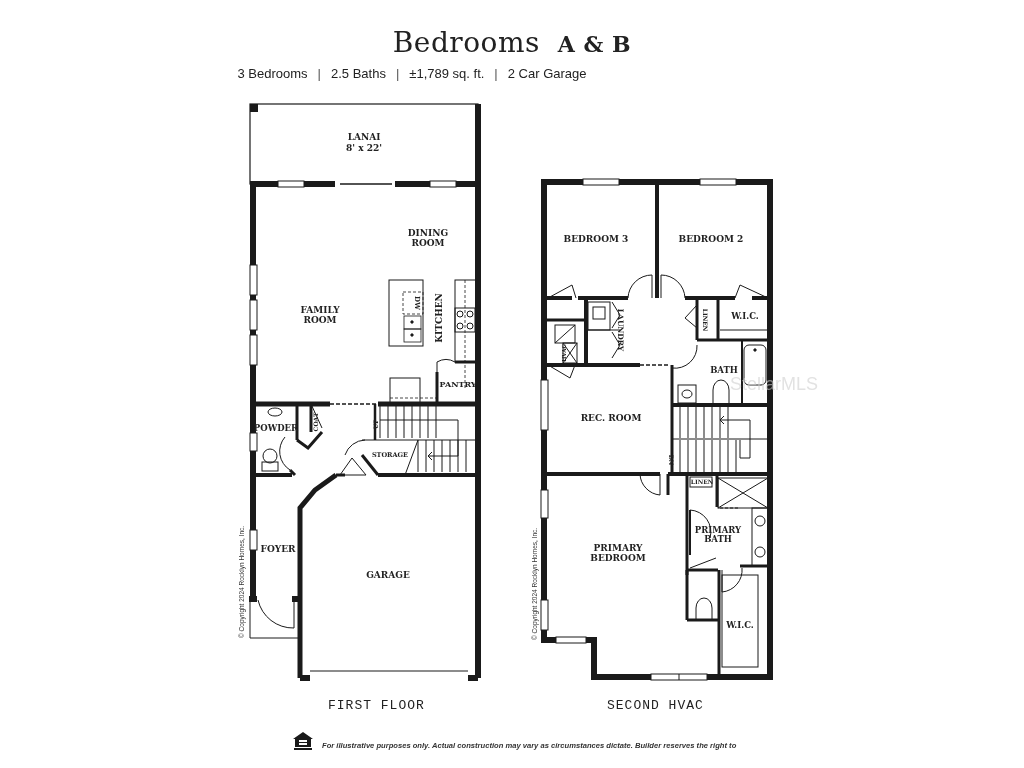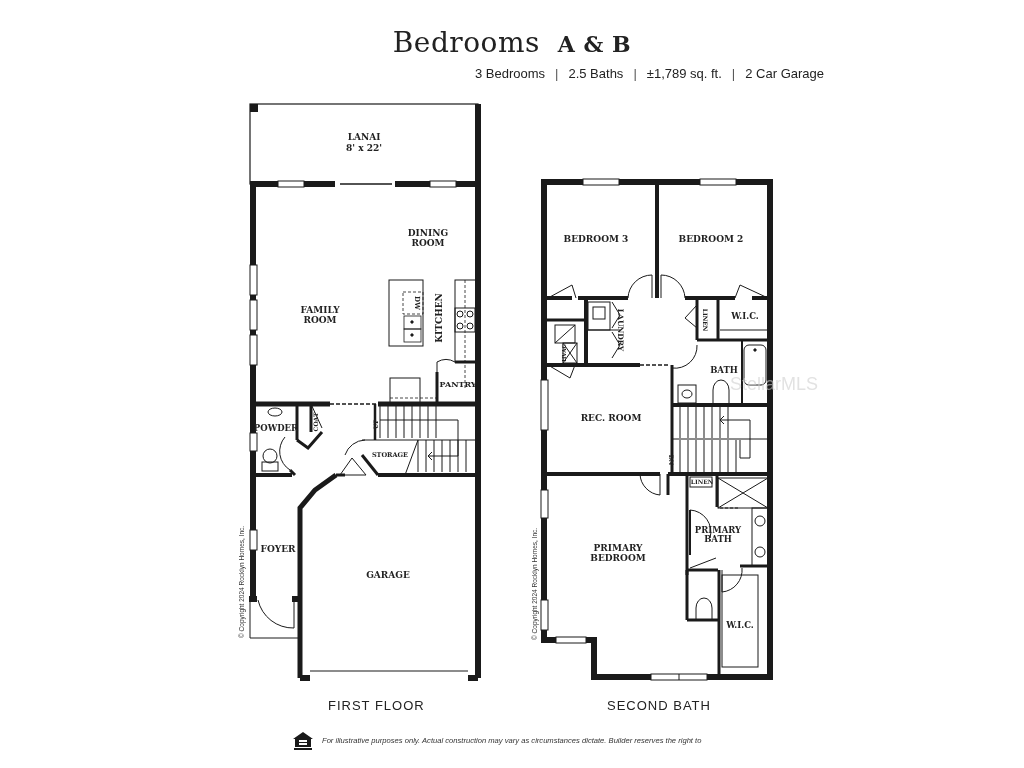--- a/index.html
+++ b/index.html
@@ -1,27 +1,27 @@
 <!DOCTYPE html>
 <html><head>
   <meta charset="utf-8">
   <style>
     html, body { margin: 0; padding: 0; background: #ffffff; }
     body { width: 1024px; height: 768px; position: relative; overflow: hidden; font-family: "Liberation Sans", sans-serif; color: #1a1a1a; }
     .title { position: absolute; top: 26px; left: 0; width: 1024px; text-align: center; font-family: "DejaVu Serif", serif; font-size: 28px; color: #222; letter-spacing: 0.5px; }
     .title .suffix { font-size: 22px; font-weight: bold; margin-left: 18px; }
-    .subtitle { position: absolute; top: 66px; left: 0; width: 824px; text-align: right; font-family: "Liberation Sans", sans-serif; font-size: 13px; color: #222; }
+    .subtitle { position: absolute; top: 66px; left: 0; width: 824px; text-align: center; font-family: "Liberation Sans", sans-serif; font-size: 13px; color: #222; }
     .subtitle .sep { display: inline-block; margin: 0 10px; color: #555; }
     .plan { position: absolute; left: 0; top: 0; }
     .room-label { font-family: "DejaVu Serif", serif; font-size: 9px; font-weight: bold; fill: #222; text-anchor: middle; }
     .small-label { font-family: "DejaVu Serif", serif; font-size: 7px; font-weight: bold; fill: #222; text-anchor: middle; }
-    .floor-label { position: absolute; top: 698px; font-family: Liberation Sans, sans-serif; font-size: 13px; letter-spacing: 1px; color: #222; text-align: center; }
+    .floor-label { position: absolute; top: 698px; font-family: Liberation Mono, monospace; font-size: 13px; letter-spacing: 1px; color: #222; text-align: center; }
     .copyright { font-family: "Liberation Sans", sans-serif; font-size: 6.5px; fill: #333; }
     .watermark { font-family: "Liberation Sans", sans-serif; font-size: 18px; fill: #cfcfcf; opacity: 0.6; }
-    .footer { position: absolute; top: 731px; left: 292px; display: flex; align-items: center; }
+    .footer { position: absolute; top: 731px; left: 292px; display: flex; align-items: flex-end; font-weight: bold; }
     .eho { width: 22px; height: 20px; margin-right: 8px; }
     .disclaimer { font-family: "Liberation Sans", sans-serif; font-style: italic; font-size: 7.6px; line-height: 10px; color: #333; width: 420px; }
   </style>
 </head>
 <body>
 
 <div class="title">
   <span>Bedrooms</span><span class="suffix">A &amp; B</span>
 </div>
 
@@ -275,21 +275,21 @@
     <text class="room-label" x="718" y="542" style="font-size:8.5px">BATH</text>
     <text class="room-label" x="618" y="551">PRIMARY</text>
     <text class="room-label" x="618" y="561">BEDROOM</text>
     <text class="room-label" x="740" y="628" style="font-size:8.5px">W.I.C.</text>
     <text class="copyright" transform="translate(537,640) rotate(-90)">© Copyright 2024 Rocklyn Homes, Inc.</text>
     <text class="watermark" x="730" y="390">StellarMLS</text>
   </g>
 </svg>
 
 <div class="floor-label" style="left:328px;">FIRST FLOOR</div>
-<div class="floor-label" style="left:607px;">SECOND BATH</div>
+<div class="floor-label" style="left:607px;">SECOND HVAC</div>
 
 <div class="footer">
   <svg class="eho" viewBox="0 0 22 20">
     <path d="M 11 1 L 1 8 L 3 8 L 3 16 L 19 16 L 19 8 L 21 8 Z" fill="#1a1a1a"></path>
     <rect x="7" y="9" width="8" height="2" fill="#fff"></rect>
     <rect x="7" y="12" width="8" height="2" fill="#fff"></rect>
     <rect x="2" y="17" width="18" height="2" fill="#1a1a1a"></rect>
   </svg>
   <div class="disclaimer">
     <div>For illustrative purposes only. Actual construction may vary as circumstances dictate. Builder reserves the right to</div>

